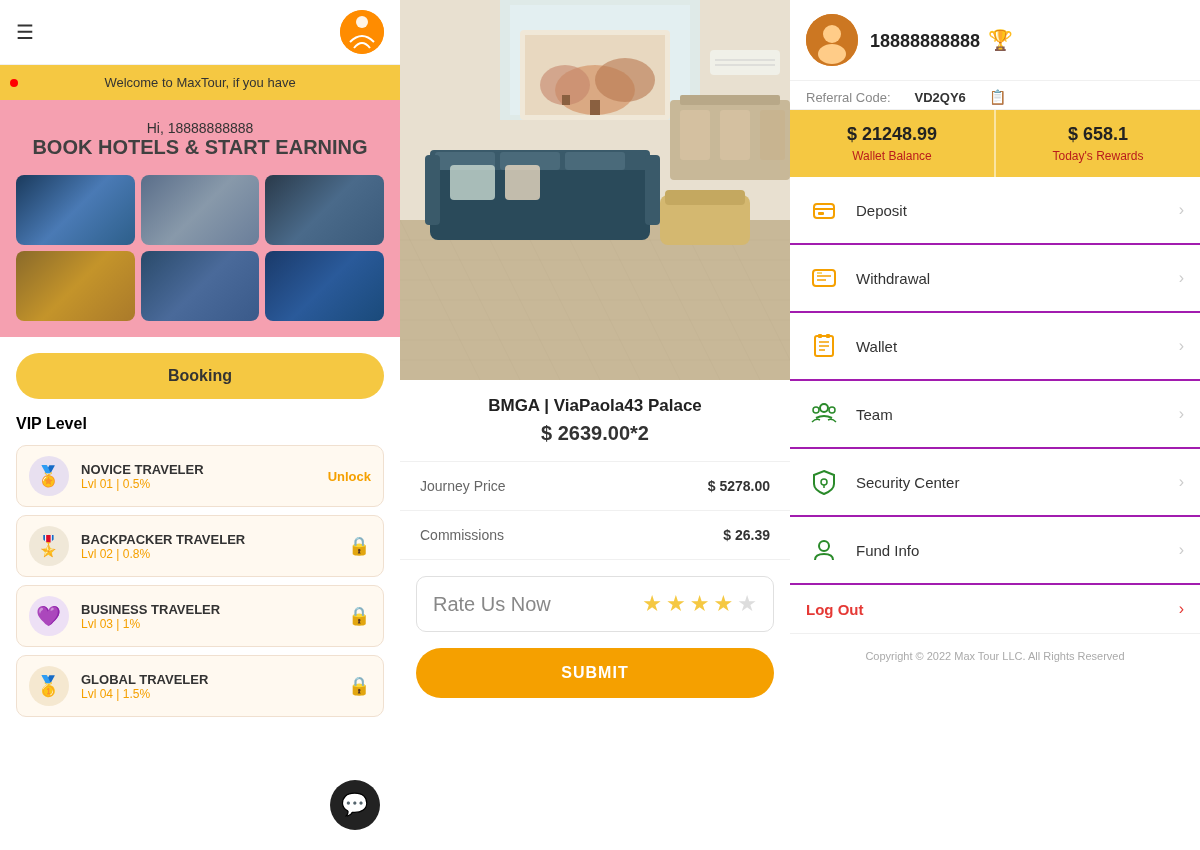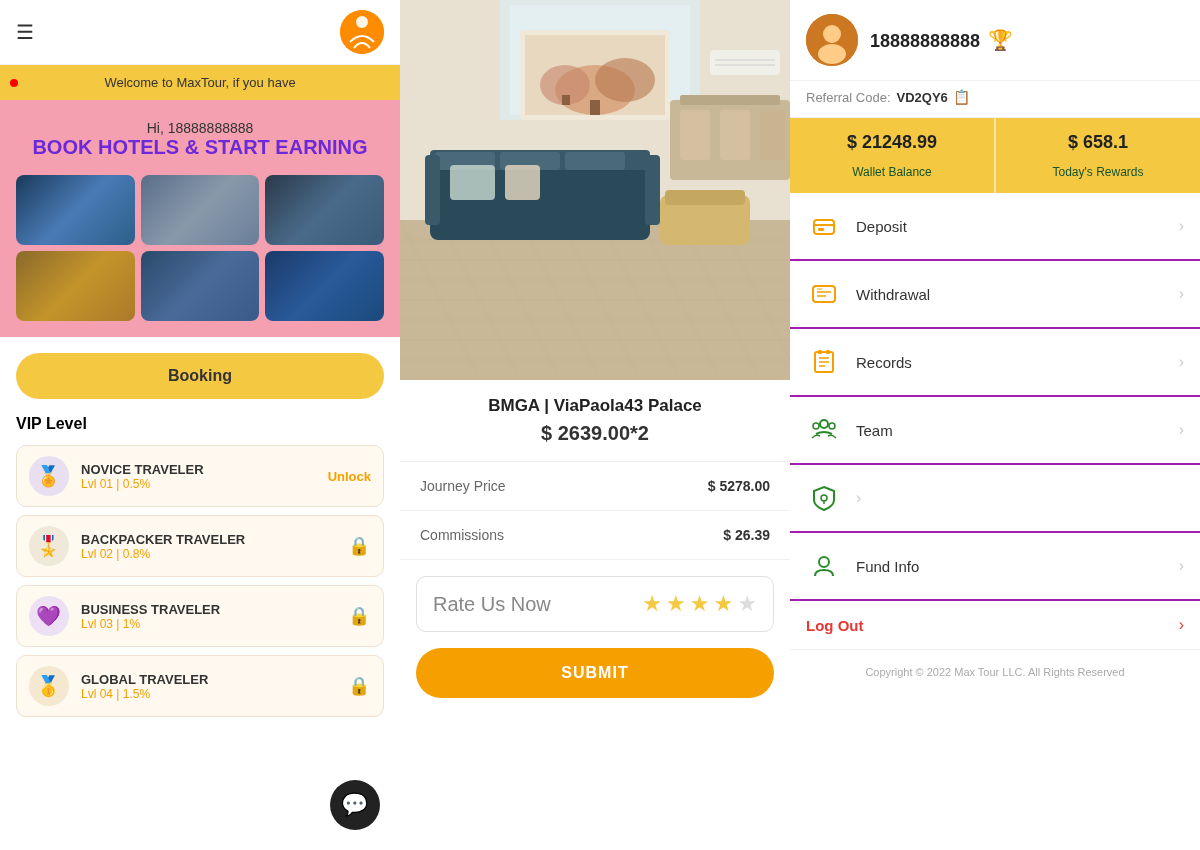--- a/index.html
+++ b/index.html
@@ -56,21 +56,21 @@
       width: 8px; height: 8px; background: red; border-radius: 50%;
     }
 
     .welcome-section {
       background: #f5a0b0;
       padding: 20px 16px 16px;
       text-align: center;
     }
 
     .hi-text { font-size: 14px; color: #333; }
-    .book-text { font-size: 20px; font-weight: bold; color: #6d28d9; margin-bottom: 16px; }
+    .book-text { font-size: 20px; font-weight: bold; color: #404040; margin-bottom: 16px; }
 
     .hotel-grid {
       display: grid;
       grid-template-columns: repeat(3, 1fr);
       gap: 6px;
     }
 
     .hotel-thumb {
       height: 70px;
       border-radius: 8px;
@@ -234,24 +234,24 @@
       border-radius: 50%;
       background: linear-gradient(135deg, #cc6600, #ff9933);
       display: flex; align-items: center; justify-content: center;
       font-size: 24px;
     }
 
     .username { font-size: 18px; font-weight: bold; color: #222; }
     .vip-badge { font-size: 20px; margin-left: 4px; }
 
     .referral-row {
-      padding: 8px 16px 12px;
-      display: flex;
-      align-items: center;
-      gap: 6px;
+      padding: 8px 16px 4px;
+      display: flex;
+      align-items: center;
+      gap: 24px;
       border-bottom: 1px solid #f0f0f0;
     }
 
     .referral-label { font-size: 13px; color: #888; }
     .referral-code { font-size: 13px; font-weight: bold; color: #333; }
     .copy-icon { font-size: 14px; color: #f5a000; cursor: pointer; }
 
     .balance-row {
       display: flex;
       background: #f5c842;
@@ -260,21 +260,21 @@
 
     .balance-item {
       flex: 1;
       padding: 14px 16px;
       text-align: center;
     }
 
     .balance-item:first-child { border-right: 2px solid rgba(255,255,255,0.5); }
 
     .balance-amount { font-size: 18px; font-weight: bold; color: #222; }
-    .balance-label { font-size: 12px; color: #14532d; margin-top: 12px; }
+    .balance-label { font-size: 12px; color: #b91c1c; margin-top: 4px; }
 
     .menu-list { list-style: none; }
 
     .menu-item {
       display: flex;
       align-items: center;
       padding: 15px 16px;
       border-bottom: 2px solid #a21caf;
       cursor: pointer;
     }
@@ -567,21 +567,21 @@
       <div class="menu-icon">
         <svg width="28" height="28" viewBox="0 0 28 28" xmlns="http://www.w3.org/2000/svg">
           <rect x="5" y="4" width="18" height="20" rx="2" fill="none" stroke="#f5a000" stroke-width="2"></rect>
           <line x1="9" y1="10" x2="19" y2="10" stroke="#f5a000" stroke-width="1.5"></line>
           <line x1="9" y1="14" x2="19" y2="14" stroke="#f5a000" stroke-width="1.5"></line>
           <line x1="9" y1="18" x2="15" y2="18" stroke="#f5a000" stroke-width="1.5"></line>
           <rect x="8" y="2" width="4" height="4" rx="1" fill="#f5a000"></rect>
           <rect x="16" y="2" width="4" height="4" rx="1" fill="#f5a000"></rect>
         </svg>
       </div>
-      <span class="menu-text">Records</span>
+      <span class="menu-text">Wallet</span>
       <span class="menu-arrow">›</span>
     </li>
 
     <li class="menu-item">
       <div class="menu-icon">
         <svg width="28" height="28" viewBox="0 0 28 28" xmlns="http://www.w3.org/2000/svg">
           <circle cx="14" cy="8" r="4" fill="none" stroke="#2a8a2a" stroke-width="2"></circle>
           <circle cx="6" cy="10" r="3" fill="none" stroke="#2a8a2a" stroke-width="1.5"></circle>
           <circle cx="22" cy="10" r="3" fill="none" stroke="#2a8a2a" stroke-width="1.5"></circle>
           <path d="M6 18 Q14 14 22 18" stroke="#2a8a2a" stroke-width="2" fill="none"></path>
@@ -594,20 +594,21 @@
     </li>
 
     <li class="menu-item">
       <div class="menu-icon">
         <svg width="28" height="28" viewBox="0 0 28 28" xmlns="http://www.w3.org/2000/svg">
           <path d="M14 3 L24 7 L24 16 Q24 22 14 26 Q4 22 4 16 L4 7 Z" fill="none" stroke="#2a8a2a" stroke-width="2"></path>
           <circle cx="14" cy="14" r="3" fill="none" stroke="#2a8a2a" stroke-width="1.5"></circle>
           <line x1="14" y1="17" x2="14" y2="20" stroke="#2a8a2a" stroke-width="1.5"></line>
         </svg>
       </div>
+      <span class="menu-text">Security Center</span>
       <span class="menu-arrow">›</span>
     </li>
 
     <li class="menu-item">
       <div class="menu-icon">
         <svg width="28" height="28" viewBox="0 0 28 28" xmlns="http://www.w3.org/2000/svg">
           <circle cx="14" cy="10" r="5" fill="none" stroke="#2a8a2a" stroke-width="2"></circle>
           <path d="M5 24 Q5 18 14 18 Q23 18 23 24" stroke="#2a8a2a" stroke-width="2" fill="none"></path>
         </svg>
       </div>

